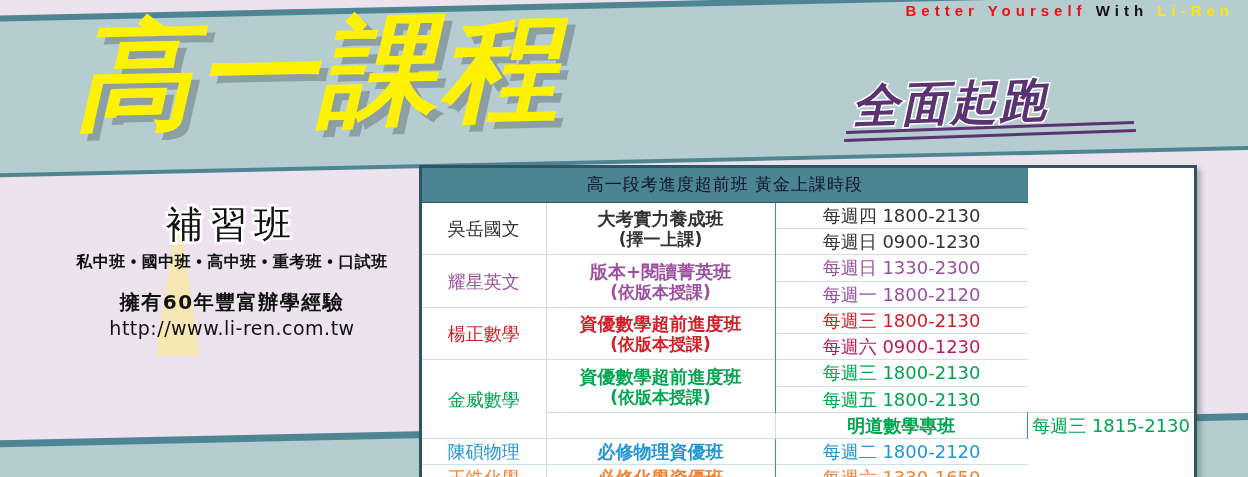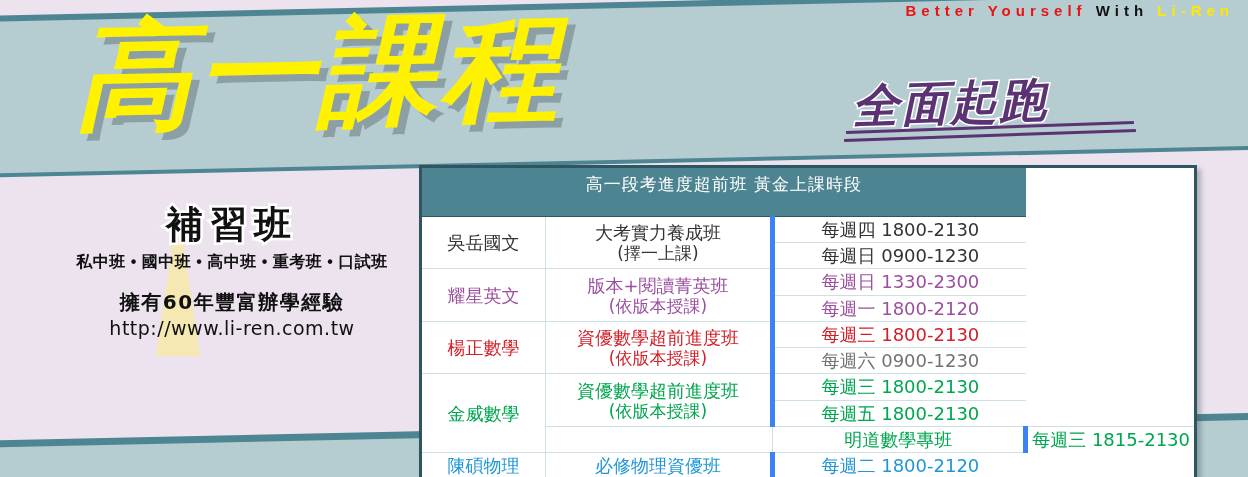--- a/index.html
+++ b/index.html
@@ -164,21 +164,21 @@
     -webkit-text-stroke: 6px #ffffff;
     paint-order: stroke fill;
     text-shadow: 3px 3px 0 #1a1a1a;
     white-space: nowrap;
     line-height: 1.05;
   }
   .logo-sub {
     position: relative;
     margin-top: -6px;
     font-family: "DejaVu Sans", sans-serif;
-    font-weight: bold;
+    font-weight: normal;
     font-size: 37px;
     letter-spacing: 7px;
     color: #111111;
     -webkit-text-stroke: 5px #ffffff;
     paint-order: stroke fill;
     white-space: nowrap;
   }
   .logo-classes {
     position: relative;
     margin-top: 2px;
@@ -220,46 +220,47 @@
     box-shadow: 4px 4px 5px rgba(60,75,80,0.35);
     background: #ffffff;
   }
   table.sched {
     border-collapse: collapse;
     width: 100%;
     background: #ffffff;
   }
   table.sched th.hdr {
     background: #4d8492;
-    color: #ffffff;
+    color: #0f172a;
     font-family: "DejaVu Sans", sans-serif;
     font-weight: normal;
     font-size: 17px;
     letter-spacing: 1px;
-    padding: 5px 0 20px;
+    padding: 5px 0 6px;
     text-align: center;
     border-bottom: 1px solid #2f5660;
   }
   table.sched td {
     font-family: "DejaVu Sans", sans-serif;
     font-size: 18px;
     text-align: center;
     vertical-align: middle;
     padding: 2px 4px;
     border-top: 1px solid #cfe0e4;
     line-height: 1.18;
   }
   td.c-teacher {
     width: 126px;
     border-right: 1px solid #cfe0e4;
     white-space: nowrap;
   }
   td.c-course {
     width: 264px;
-    border-right: 5px solid #3b82f6;
+    border-right: 1px solid #3b82f6;
+    font-weight: bold;
   }
   td.c-time { white-space: nowrap; }
   td.sep-strong { border-top: 1px solid #8fb6bf; }
   .csub { font-size: 17px; display: block; }
 </style>
 </head>
 <body>
 
 <div id="banner">
 
@@ -313,21 +314,21 @@
           </tr>
           <tr>
             <td class="c-time" style="color: rgb(155, 79, 158);">每週一 1800-2120</td>
           </tr>
           <tr>
             <td class="c-teacher sep-strong" rowspan="2" style="color: rgb(208, 31, 40);">楊正數學</td>
             <td class="c-course sep-strong" rowspan="2" style="color: rgb(208, 31, 40);">資優數學超前進度班<span class="csub">(依版本授課)</span></td>
             <td class="c-time sep-strong" style="color: rgb(208, 31, 40);">每週三 1800-2130</td>
           </tr>
           <tr>
-            <td class="c-time" style="color: #737373; margin-top: 40px;">每週六 0900-1230</td>
+            <td class="c-time" style="color: #be185d; margin-top: 40px;">每週六 0900-1230</td>
           </tr>
           <tr>
             <td class="c-teacher sep-strong" rowspan="3" style="color: rgb(0, 165, 80);">金威數學</td>
             <td class="c-course sep-strong" rowspan="2" style="color: rgb(0, 165, 80);">資優數學超前進度班<span class="csub">(依版本授課)</span></td>
             <td class="c-time sep-strong" style="color: rgb(0, 165, 80);">每週三 1800-2130</td>
           </tr>
           <tr>
             <td class="c-time" style="color: rgb(0, 165, 80);">每週五 1800-2130</td>
           </tr>
           <tr>

